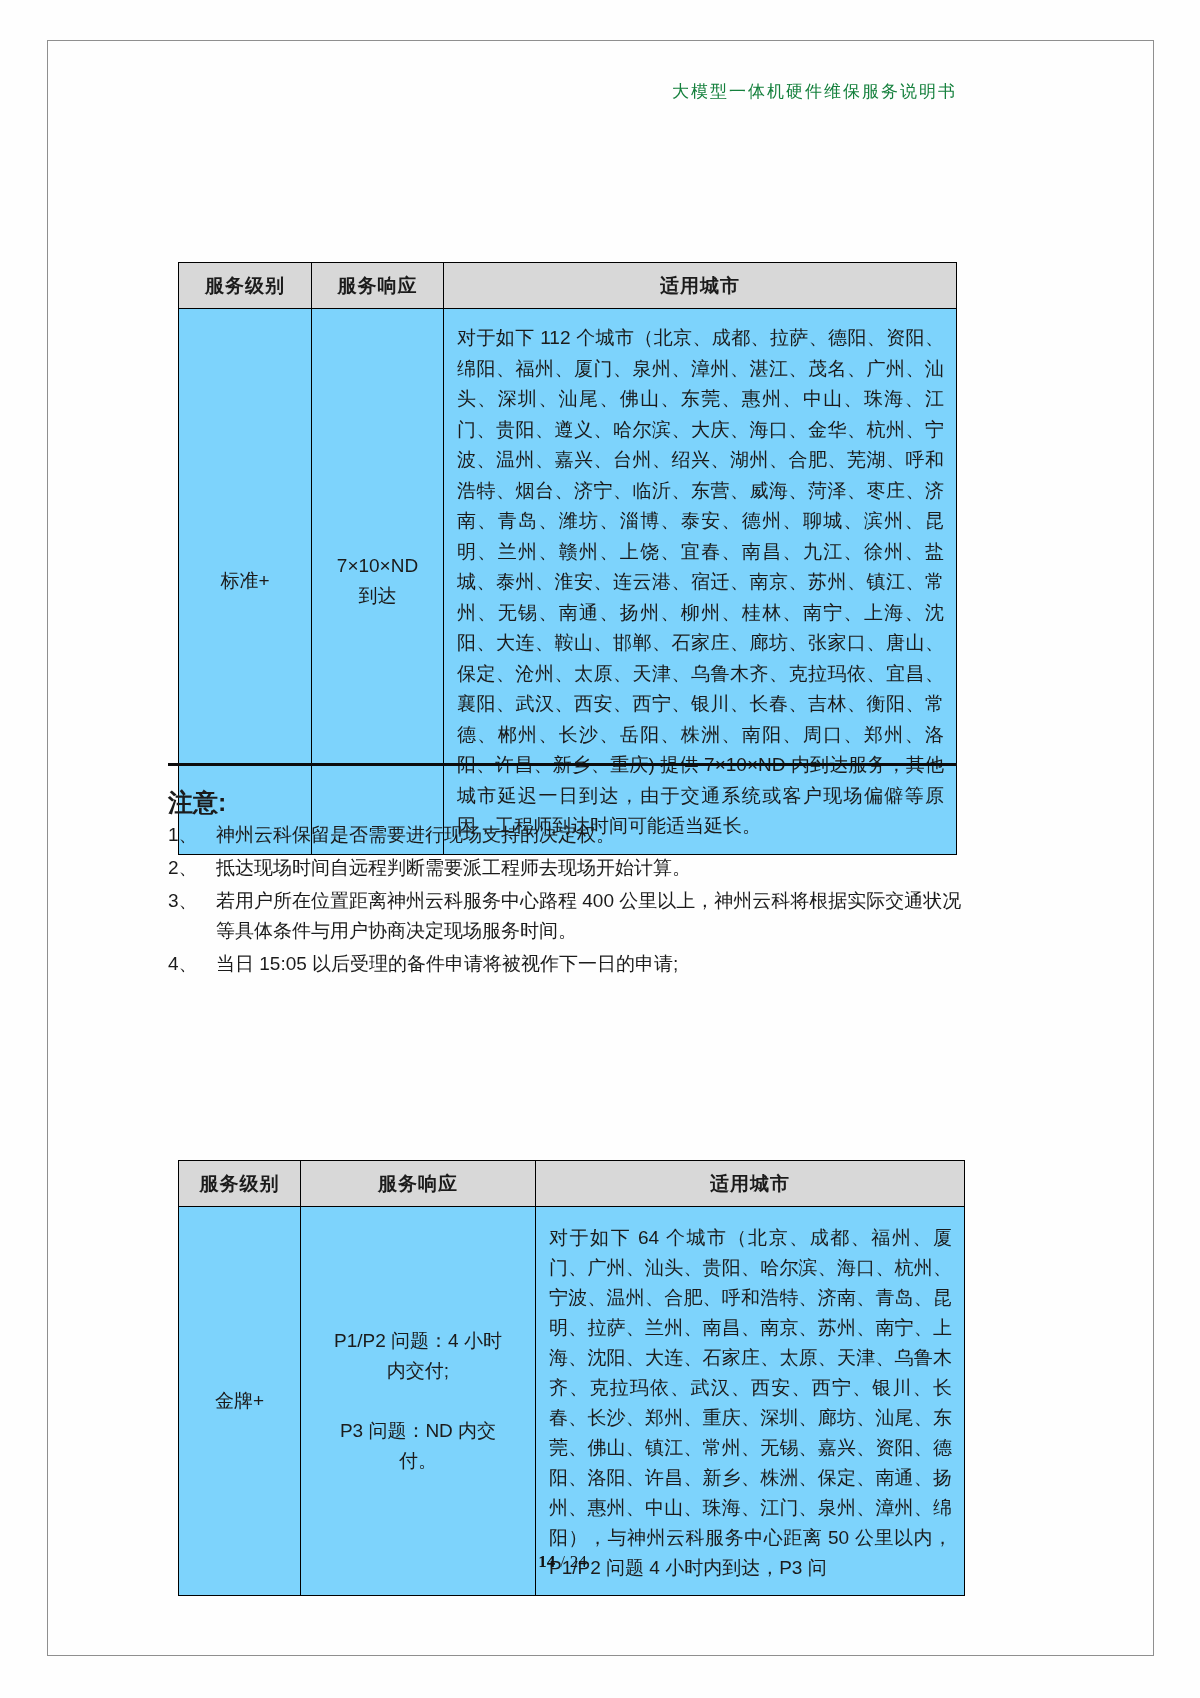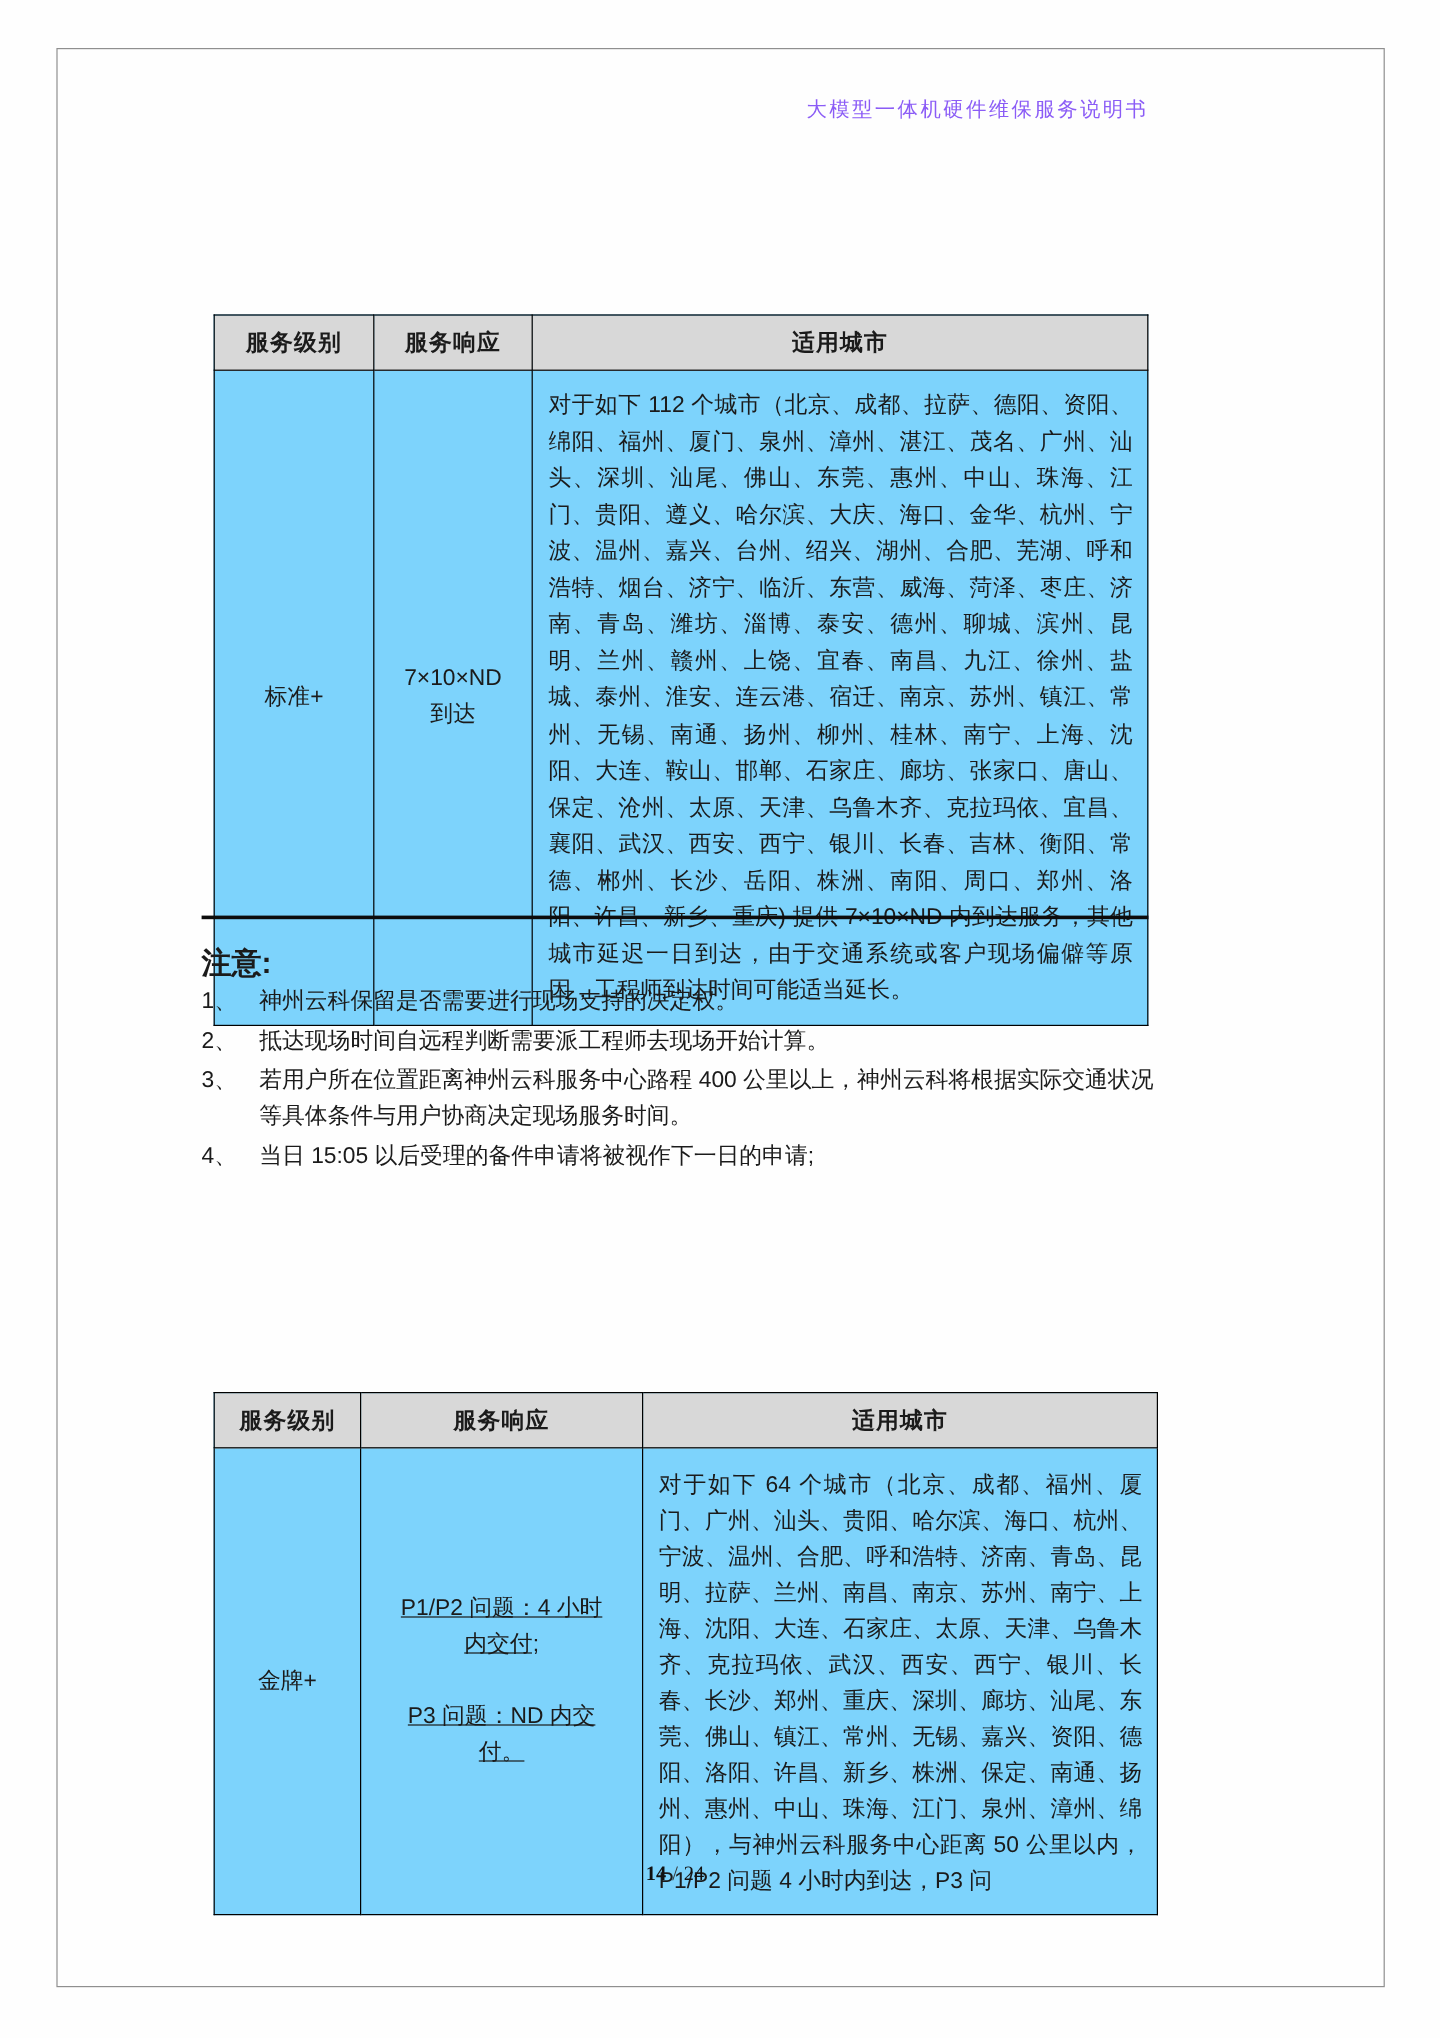--- a/index.html
+++ b/index.html
@@ -22,21 +22,21 @@
     border: 1px solid #8f8f8f;
   }
   .header-title {
     position: absolute;
     left: 168px; top: 80px;
     width: 789px;
     text-align: right;
     font-family: "Liberation Serif", "DejaVu Serif", serif;
     font-size: 17px;
     letter-spacing: 2px;
-    color: #8b5cf6;
+    color: #15803d;
   }
   .intro {
     position: absolute;
     left: 168px; top: 142px;
     width: 789px;
     font-size: 19px;
     line-height: 30px;
     text-indent: 32px;
   }
   .sec-heading {
@@ -75,21 +75,21 @@
   }
   td.cities-cell {
     padding: 14px 12px 12px 13px;
     line-height: 30.5px;
     text-align: justify;
     vertical-align: top;
   }
   table.t2 td.cities-cell { line-height: 30px; padding: 16px 12px 12px 13px; }
   .resp-line { line-height: 30px; }
   .resp-gap { height: 30px; }
-  table.t2 td.resp-cell { padding: 0 30px; text-decoration: underline; }
+  table.t2 td.resp-cell { padding: 0 30px; }
 
   .notice-rule {
     position: absolute;
     left: 168px; top: 763px;
     width: 789px; height: 3px;
     background: #0c0c0c;
   }
   .notes-title {
     position: absolute;
     left: 168px; top: 786px;

